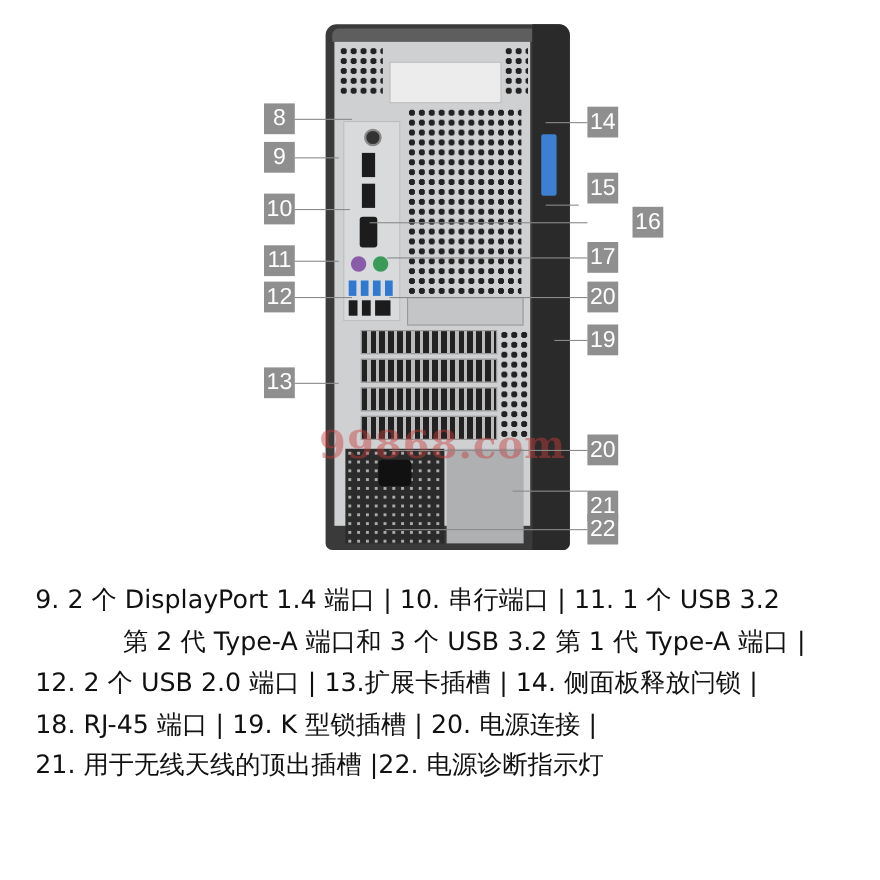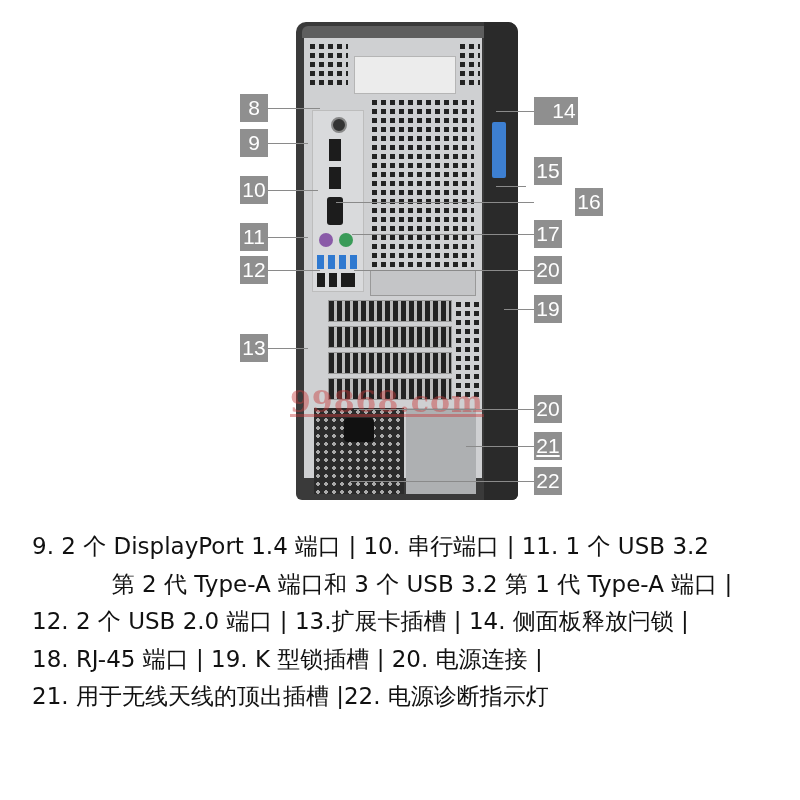--- a/index.html
+++ b/index.html
@@ -16,21 +16,21 @@
   .psu{position:absolute;left:10px;top:370px;width:90px;height:86px;background:#2b2b2b;background-image:radial-gradient(#aaa 30%,transparent 31%);background-size:8px 8px;}
   .psu-socket{position:absolute;left:30px;top:10px;width:30px;height:24px;background:#111;border-radius:4px;}
   .lower-plate{position:absolute;left:102px;top:370px;width:70px;height:86px;background:#aeb0b2;}
   .blue-latch{position:absolute;left:196px;top:100px;width:14px;height:56px;background:#3d7fd1;border-radius:2px;}
   .port{position:absolute;background:#1c1c1c;}
   .usb3{background:#2f79d0;}
   .ps2-purple{background:#8a5ba8;border-radius:50%;}
   .ps2-green{background:#3a9b58;border-radius:50%;}
   .label{position:absolute;width:28px;height:28px;background:#8f8f8f;color:#fff;font-size:21px;line-height:28px;text-align:center;font-family:"Liberation Sans",sans-serif;}
   .leader{position:absolute;height:1px;background:#8a8a8a;}
-  .watermark{position:absolute;left:290px;top:384px;color:rgba(200,60,60,0.45);font-family:"DejaVu Serif",serif;font-size:30px;font-weight:bold;letter-spacing:1px;text-decoration:underline;}
+  .watermark{position:absolute;left:290px;top:384px;color:rgba(200,60,60,0.45);font-family:"DejaVu Serif",serif;font-size:35px;font-weight:bold;letter-spacing:1px;}
   .caption{position:absolute;left:32px;top:528px;width:760px;font-size:23px;line-height:37.5px;color:#111;font-family:"DejaVu Sans",sans-serif;}
   .caption .line{white-space:nowrap;}
   .caption .indent{padding-left:20px;text-align:center;}
 </style>
 </head>
 <body>
 
 <div class="figure">
   <div class="chassis">
     <div class="chassis-top"></div>
@@ -77,35 +77,35 @@
   <div class="leader" style="left:268px;top:143px;width:40px;"></div>
   <div class="label" style="left:240px;top:176px;">10</div>
   <div class="leader" style="left:268px;top:190px;width:50px;"></div>
   <div class="label" style="left:240px;top:223px;">11</div>
   <div class="leader" style="left:268px;top:237px;width:40px;"></div>
   <div class="label" style="left:240px;top:256px;">12</div>
   <div class="leader" style="left:268px;top:270px;width:52px;"></div>
   <div class="label" style="left:240px;top:334px;">13</div>
   <div class="leader" style="left:268px;top:348px;width:40px;"></div>
 
-  <div class="label" style="left:534px;top:97px;padding-left:16px;">14</div>
+  <div class="label" style="left:534px;top:97px;">14</div>
   <div class="leader" style="left:496px;top:111px;width:38px;"></div>
   <div class="label" style="left:534px;top:157px;">15</div>
   <div class="leader" style="left:496px;top:186px;width:30px;"></div>
   <div class="label" style="left:534px;top:188px;margin-left:41px;">16</div>
   <div class="leader" style="left:336px;top:202px;width:198px;"></div>
   <div class="label" style="left:534px;top:220px;">17</div>
   <div class="leader" style="left:352px;top:234px;width:182px;"></div>
   <div class="label" style="left:534px;top:256px;">20</div>
   <div class="leader" style="left:354px;top:270px;width:180px;"></div>
   <div class="label" style="left:534px;top:295px;">19</div>
   <div class="leader" style="left:504px;top:309px;width:30px;"></div>
   <div class="label" style="left:534px;top:395px;">20</div>
   <div class="leader" style="left:354px;top:409px;width:180px;"></div>
-  <div class="label" style="left:534px;top:432px;text-decoration:underline;">21</div>
+  <div class="label" style="left:534px;top:446px;text-decoration:underline;">21</div>
   <div class="leader" style="left:466px;top:446px;width:68px;"></div>
   <div class="label" style="left:534px;top:467px;">22</div>
   <div class="leader" style="left:350px;top:481px;width:184px;"></div>
 </div>
 
 <div class="caption">
   <div class="line">9. 2 个 DisplayPort 1.4 端口 | 10. 串行端口 | 11. 1 个 USB 3.2</div>
   <div class="line indent">第 2 代 Type-A 端口和 3 个 USB 3.2 第 1 代 Type-A 端口 |</div>
   <div class="line">12. 2 个 USB 2.0 端口 | 13.扩展卡插槽  | 14. 侧面板释放闩锁 |</div>
   <div class="line">18. RJ-45 端口 | 19. K 型锁插槽 | 20. 电源连接 |</div>

